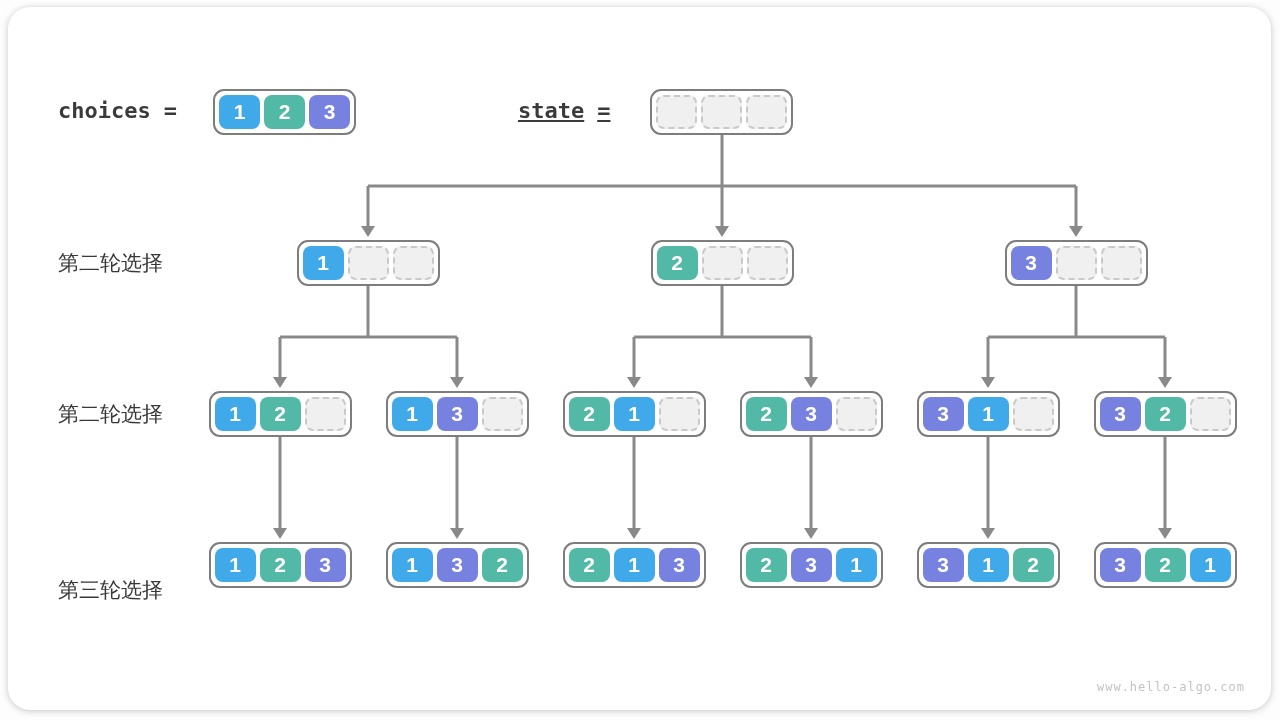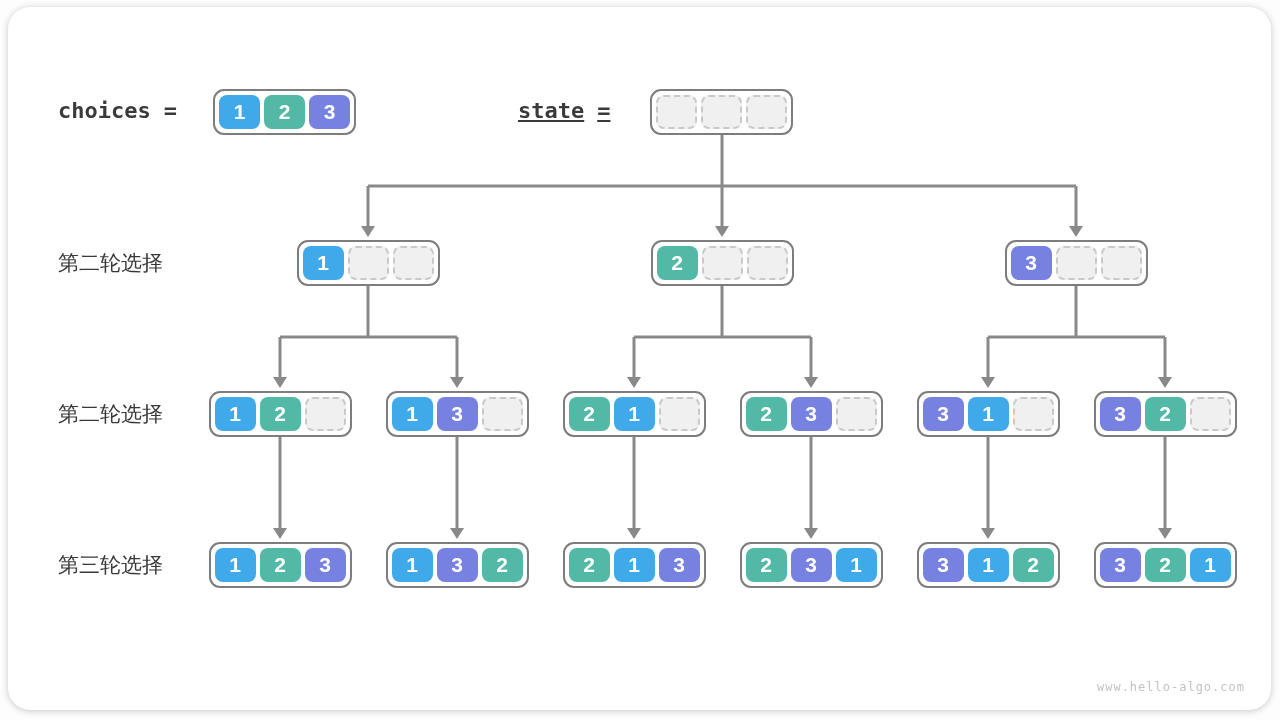--- a/index.html
+++ b/index.html
@@ -62,21 +62,21 @@
     <span>state</span><span class="eq">=</span>
   </div>
   <div class="node" id="state-node" style="left:650px;top:89px;">
       <span class="cell empty"></span>
       <span class="cell empty"></span>
       <span class="cell empty"></span>
     </div>
 
   <div class="row-label" style="top:249px;">第二轮选择</div>
   <div class="row-label" style="top:400px;">第二轮选择</div>
-  <div class="row-label" style="top:551px;">第三轮选择</div>
+  <div class="row-label" style="top:576px;">第三轮选择</div>
 
   <div id="tree-nodes">
       <div class="node" style="left: 296.5px; top: 240px;">
         <span class="cell" style="background: rgb(63, 169, 233);">1</span>
         <span class="cell empty"></span>
         <span class="cell empty"></span>
       </div>
       <div class="node" style="left: 650.5px; top: 240px;">
         <span class="cell" style="background: rgb(82, 185, 166);">2</span>
         <span class="cell empty"></span>

